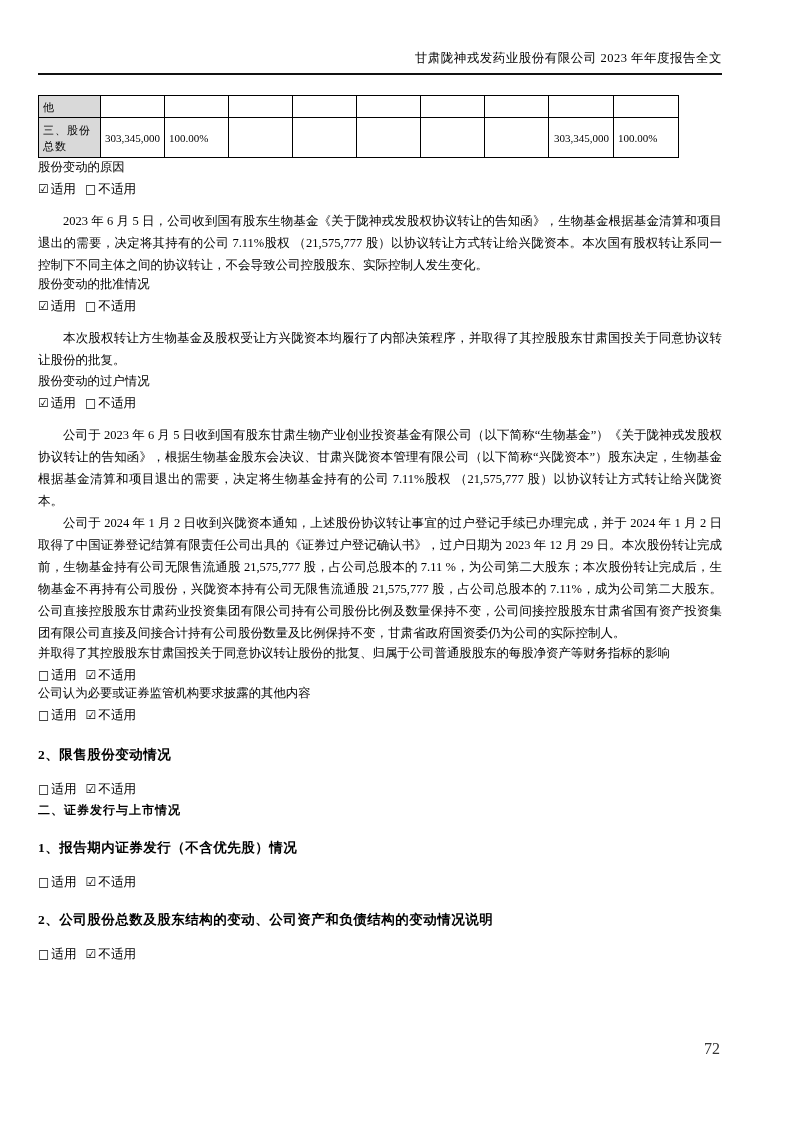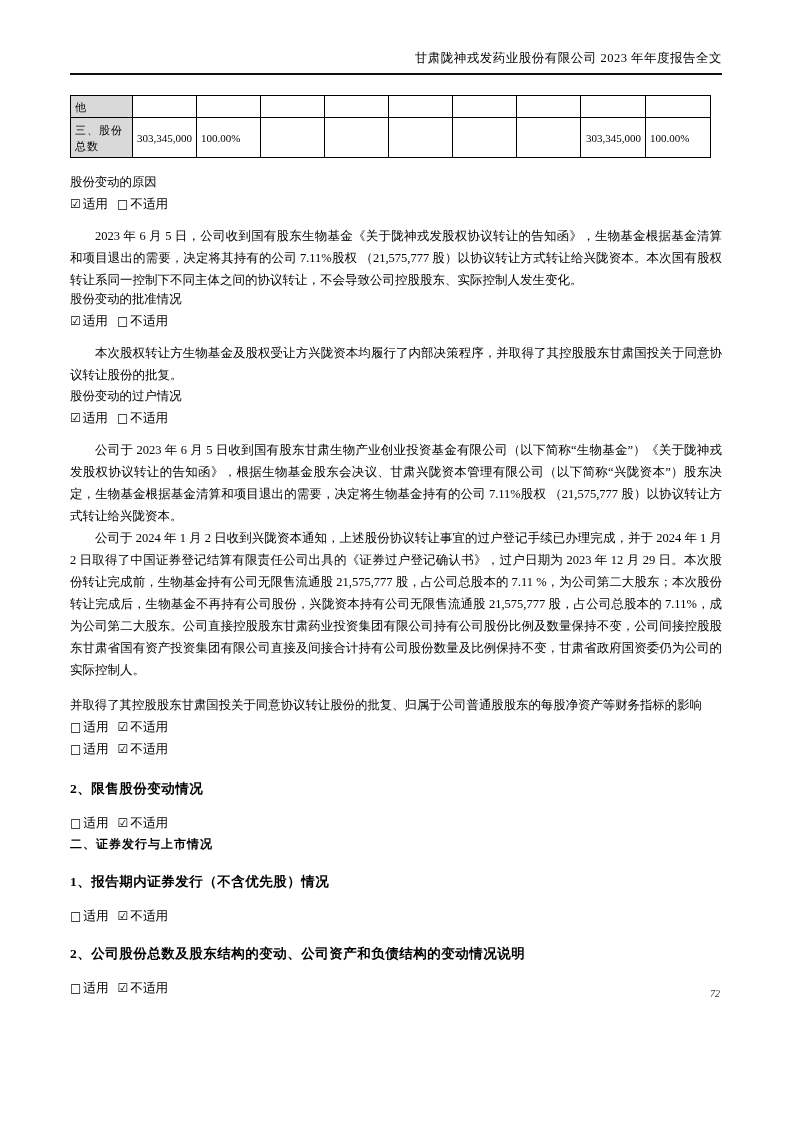--- a/index.html
+++ b/index.html
@@ -9,21 +9,21 @@
     color: #000;
   }
   .page {
     position: relative;
     width: 793px;
     height: 1122px;
     background: #fff;
     overflow: hidden;
   }
   .content {
-    padding: 50px 71px 0 70px;
+    padding: 50px 71px 0 38px;
   }
   .doc-header {
     text-align: right;
     font-size: 12.5px;
     line-height: 17px;
     letter-spacing: 0.5px;
   }
   .header-rule {
     border-bottom: 2.5px solid #111;
     margin-top: 6px;
@@ -51,21 +51,21 @@
   }
   td.num {
     text-align: right;
     word-break: break-all;
     padding-right: 7px;
   }
   td.pct { text-align: left; }
   .label {
     font-size: 12.4px;
     line-height: 17px;
-    margin-top: 16px;
+    margin-top: 1px;
     white-space: nowrap;
   }
   .check {
     font-size: 12.6px;
     line-height: 17px;
     margin-top: 5px;
   }
   .check .opt { margin-right: 9px; }
   .check .cb {
     font-family: "DejaVu Sans", sans-serif;
@@ -88,25 +88,24 @@
   .h3.sp { margin-top: 20px; }
   .check.wide { margin-top: 17px; }
   .h2 {
     font-size: 12px;
     font-weight: bold;
     margin-top: 4px;
     letter-spacing: 1px;
   }
   .page-number {
     position: absolute;
-    top: 988px;
+    top: 1040px;
     right: 73px;
-    font-size: 10px;
+    font-size: 16px;
     color: #333;
-    font-style: italic;
   }
 </style>
 </head>
 <body>
 
 <div class="page">
   <div class="content">
 
     <div class="doc-header">甘肃陇神戎发药业股份有限公司 2023 年年度报告全文</div>
     <div class="header-rule"></div>
@@ -169,20 +168,21 @@
       <span class="opt"><span class="cb">☑</span><span>适用</span></span><span class="opt"><span class="cb">□</span><span>不适用</span></span>
     </div>
     <p class="para">公司于 2023 年 6 月 5 日收到国有股东甘肃生物产业创业投资基金有限公司（以下简称“生物基金”）《关于陇神戎发股权协议转让的告知函》，根据生物基金股东会决议、甘肃兴陇资本管理有限公司（以下简称“兴陇资本”）股东决定，生物基金根据基金清算和项目退出的需要，决定将生物基金持有的公司 7.11%股权 （21,575,777 股）以协议转让方式转让给兴陇资本。</p>
     <p class="para" style="margin-top:0">公司于 2024 年 1 月 2 日收到兴陇资本通知，上述股份协议转让事宜的过户登记手续已办理完成，并于 2024 年 1 月 2 日取得了中国证券登记结算有限责任公司出具的《证券过户登记确认书》，过户日期为 2023 年 12 月 29 日。本次股份转让完成前，生物基金持有公司无限售流通股 21,575,777 股，占公司总股本的 7.11 %，为公司第二大股东；本次股份转让完成后，生物基金不再持有公司股份，兴陇资本持有公司无限售流通股 21,575,777 股，占公司总股本的 7.11%，成为公司第二大股东。公司直接控股股东甘肃药业投资集团有限公司持有公司股份比例及数量保持不变，公司间接控股股东甘肃省国有资产投资集团有限公司直接及间接合计持有公司股份数量及比例保持不变，甘肃省政府国资委仍为公司的实际控制人。</p>
 
     <div class="label">并取得了其控股股东甘肃国投关于同意协议转让股份的批复、归属于公司普通股股东的每股净资产等财务指标的影响</div>
     <div class="check">
       <span class="opt"><span class="cb">□</span><span>适用</span></span><span class="opt"><span class="cb">☑</span><span>不适用</span></span>
     </div>
 
+    <div class="label">公司认为必要或证券监管机构要求披露的其他内容</div>
     <div class="check">
       <span class="opt"><span class="cb">□</span><span>适用</span></span><span class="opt"><span class="cb">☑</span><span>不适用</span></span>
     </div>
 
     <div class="h3">2、限售股份变动情况</div>
     <div class="check wide">
       <span class="opt"><span class="cb">□</span><span>适用</span></span><span class="opt"><span class="cb">☑</span><span>不适用</span></span>
     </div>
 
     <div class="h2">二、证券发行与上市情况</div>

